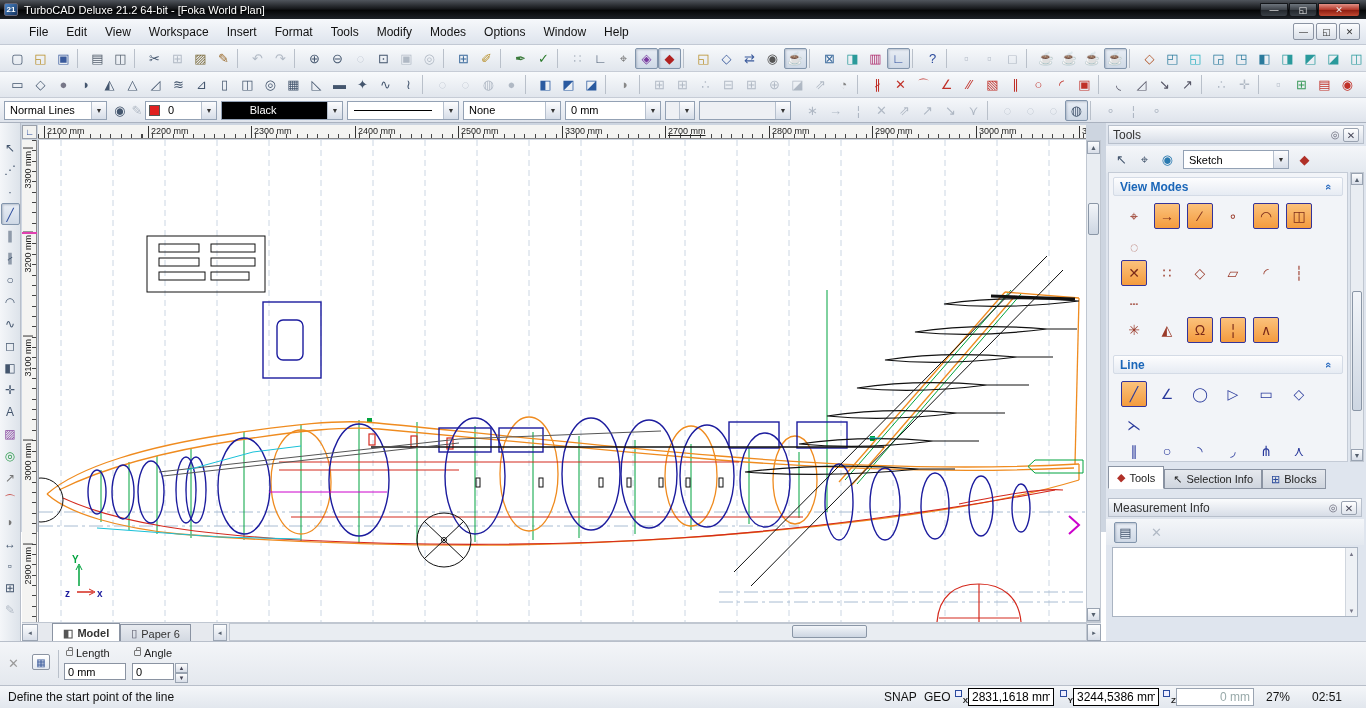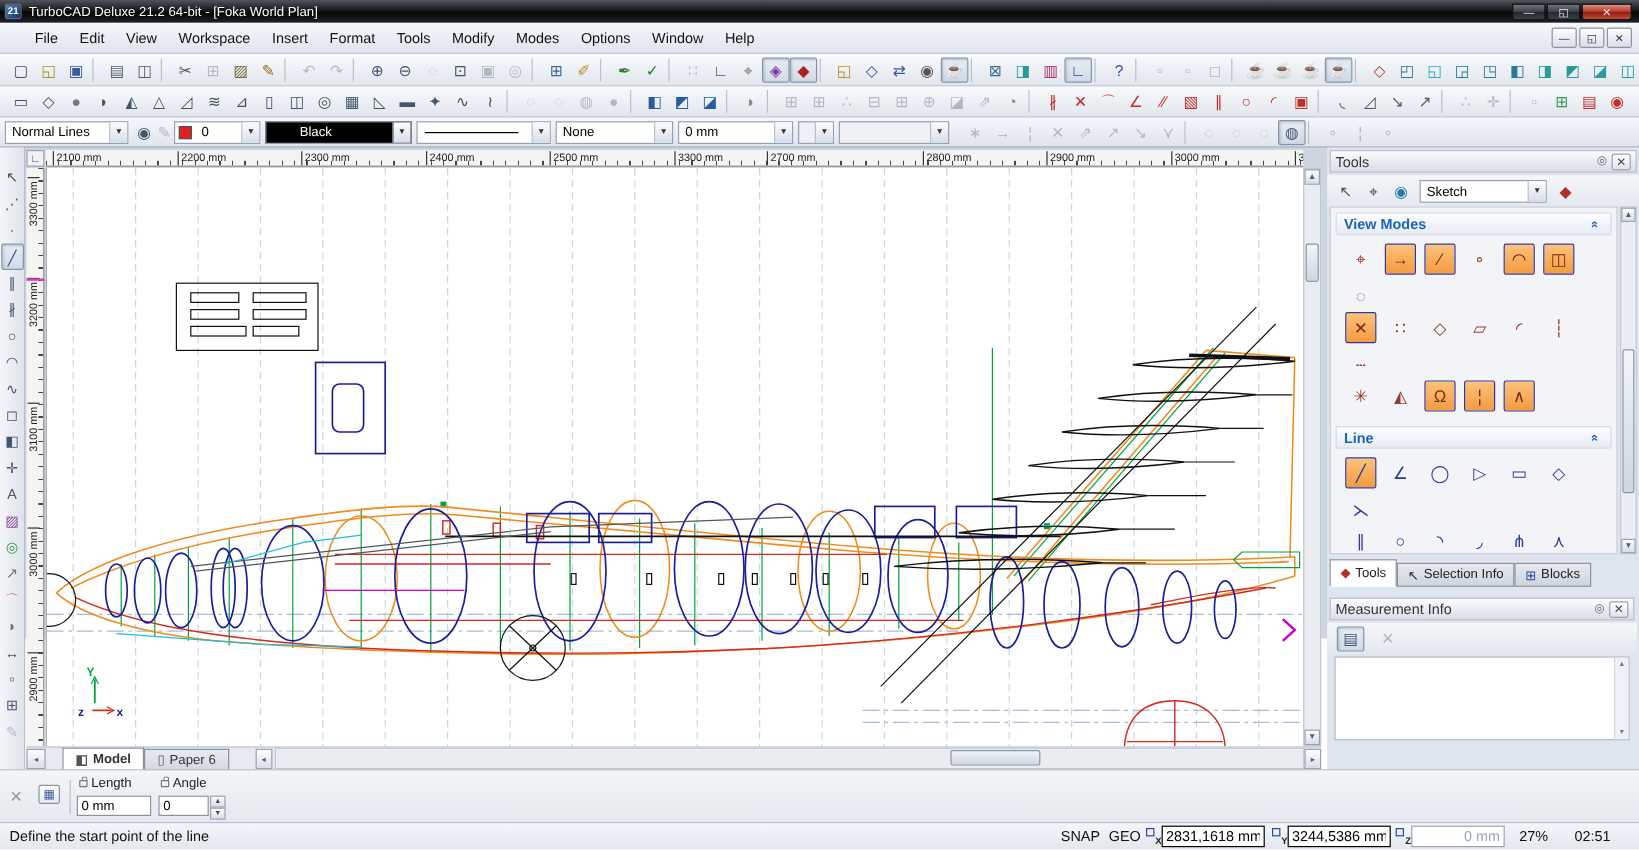--- a/index.html
+++ b/index.html
@@ -404,21 +404,21 @@
 
   <div id="corner-btn">∟</div>
   <div id="ruler-top" class="ruler">
     <span class="minor"></span>
   <span class="rlabel" style="left: 6px;">2100 mm</span>
       <span class="rlabel" style="left: 110px;">2200 mm</span>
       <span class="rlabel" style="left: 213px;">2300 mm</span>
       <span class="rlabel" style="left: 317px;">2400 mm</span>
       <span class="rlabel" style="left: 420px;">2500 mm</span>
       <span class="rlabel" style="left: 524px;">3300 mm</span>
-      <span class="rlabel" style="left: 601px;">2700 mm</span>
+      <span class="rlabel" style="left: 627px; text-decoration: underline;">2700 mm</span>
       <span class="rlabel" style="left: 731px;">2800 mm</span>
       <span class="rlabel" style="left: 834px;">2900 mm</span>
       <span class="rlabel" style="left: 938px;">3000 mm</span>
       <span class="rlabel" style="left: 1041px;">3100</span>
     </div>
   <div id="ruler-left" class="ruler">
     <span class="minor"></span>
   <span class="rlabel" style="top: 8px;">3300 mm</span>
       <span class="rlabel" style="top: 92px;">3200 mm</span>
       <span class="rlabel" style="top: 196px;">3100 mm</span>

